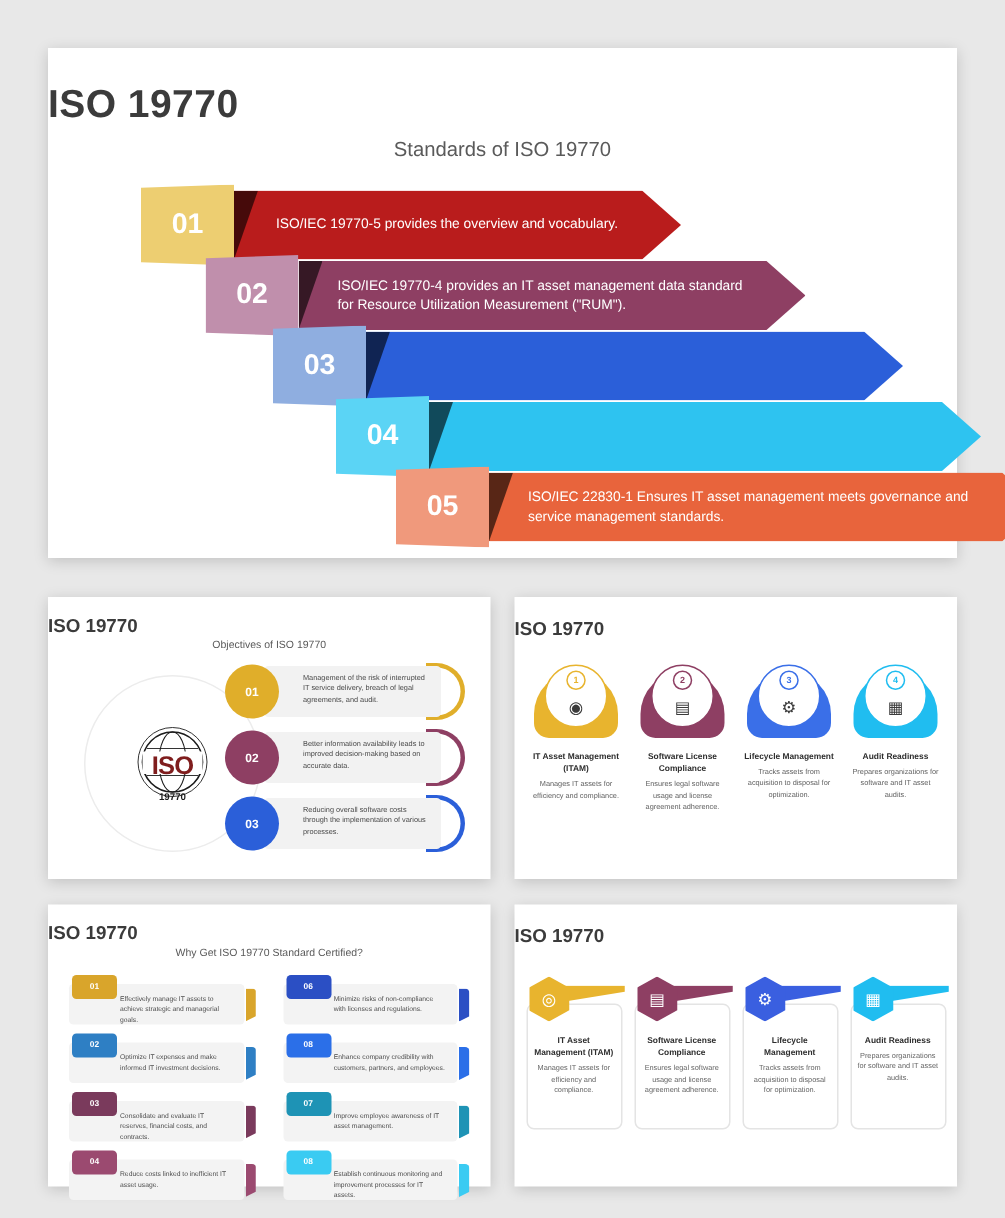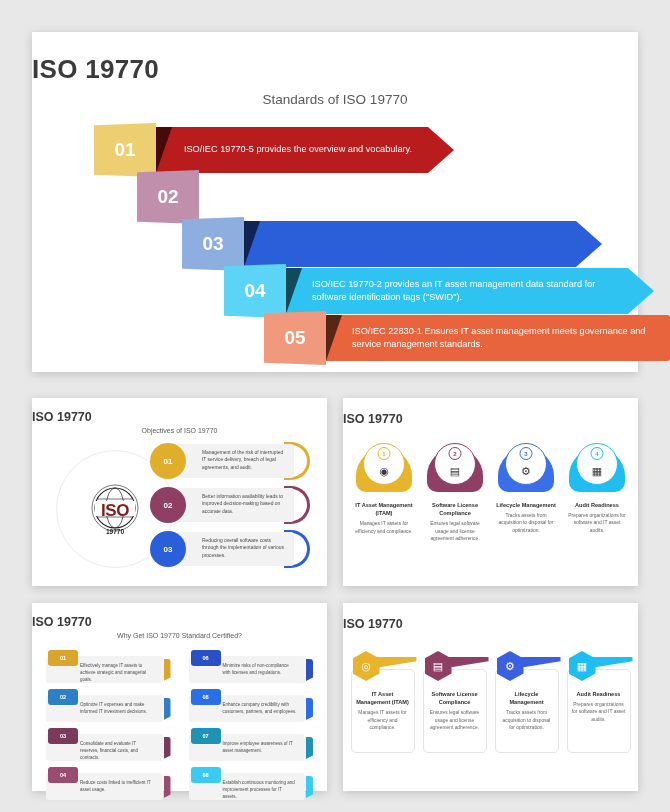--- a/index.html
+++ b/index.html
@@ -165,32 +165,35 @@
     <div class="arrows" id="arrows">
         <div class="arrow-row" style="left: 62px; top: 0px; width: 360px;">
           <div class="tab" style="background: rgb(237, 206, 113);">01</div>
           <div class="abody" style="background: #b91c1c; justify-content: center;">
             <div class="notch"></div>
             <span>ISO/IEC 19770-5 provides the overview and vocabulary.</span>
           </div>
         </div>
         <div class="arrow-row" style="left: 105px; top: 47px; width: 400px;">
           <div class="tab" style="background: rgb(192, 143, 172);">02</div>
+          <div class="abody" style="background: rgb(142, 63, 99);">
+            <div class="notch"></div>
+            <span>ISO/IEC 19770-4 provides an IT asset management data standard for Resource Utilization Measurement ("RUM").</span>
+          </div>
         </div>
         <div class="arrow-row" style="left: 150px; top: 94px; width: 420px;">
           <div class="tab" style="background: rgb(143, 174, 224);">03</div>
           <div class="abody" style="background: rgb(43, 95, 217);">
             <div class="notch"></div>
           </div>
         </div>
         <div class="arrow-row" style="left: 192px; top: 141px; width: 430px;">
           <div class="tab" style="background: rgb(91, 212, 245);">04</div>
           <div class="abody" style="background: rgb(46, 195, 240);">
             <div class="notch"></div>
-            <span>ISO/IEC 19770-2 provides an IT asset management data standard for software identification tags ("SWID").</span>
           </div>
         </div>
         <div class="arrow-row" style="left: 232px; top: 188px; width: 430px;">
           <div class="tab" style="background: rgb(240, 153, 124);">05</div>
           <div class="abody" style="background: rgb(232, 100, 60);">
             <div class="notch"></div>
             <span>ISO/IEC 22830-1 Ensures IT asset management meets governance and service management standards.</span>
           </div>
         </div>
       </div>

